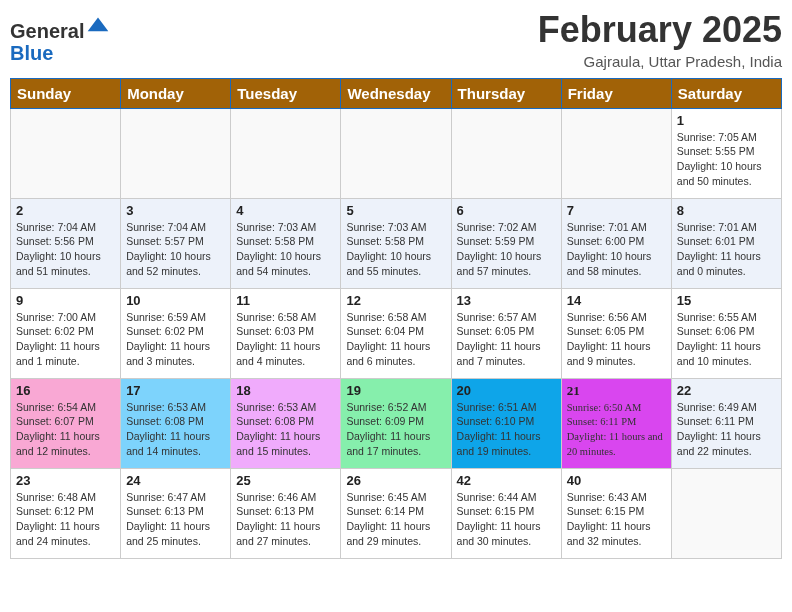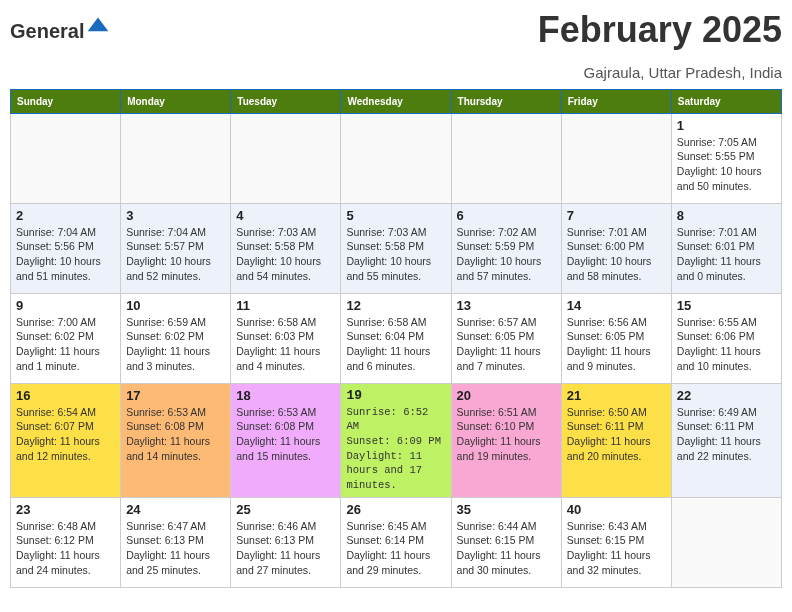--- a/index.html
+++ b/index.html
@@ -39,31 +39,31 @@
     }
     .month-title {
       font-size: 36px;
       font-weight: bold;
       color: #333;
       line-height: 1.1;
     }
     .location {
       font-size: 15px;
       color: #555;
-      margin-top: 14px;
+      margin-top: 3px;
     }
     .calendar {
       width: 100%;
       border-collapse: collapse;
       border: 1px solid #bbb;
     }
     .calendar th {
-      background-color: #4d7c0f;
+      background-color: #a16207;
       color: #fff;
-      font-size: 10px;
+      font-size: 15px;
       font-weight: bold;
       padding: 6px 6px;
       text-align: left;
       border: 1px solid #1a6abf;
     }
     .calendar td {
       vertical-align: top;
       border: 1px solid #ccc;
       padding: 4px 5px;
       width: 110px;
@@ -97,20 +97,23 @@
 </head>
 <body>
 
 <div class="header">
   <div class="logo">
     <div>
       <div class="logo-text">
         <span class="logo-general">General</span><svg class="logo-icon" viewBox="0 0 28 24">
             <polygon points="14,2 26,18 2,18" fill="#1a6abf"></polygon>
           </svg>
+      </div>
+      <div class="logo-text">
+        <span class="logo-blue">Blue</span>
       </div>
     </div>
   </div>
   <div class="title-block">
     <div class="month-title">February 2025</div>
     <div class="location">Gajraula, Uttar Pradesh, India</div>
   </div>
 </div>
 
 <table class="calendar">
@@ -192,41 +195,41 @@
         <td>
           <span class="day-number">14</span>
           <div class="day-info">Sunrise: 6:56 AM<br>Sunset: 6:05 PM<br>Daylight: 11 hours and 9 minutes.</div>
         </td>
         <td>
           <span class="day-number">15</span>
           <div class="day-info">Sunrise: 6:55 AM<br>Sunset: 6:06 PM<br>Daylight: 11 hours and 10 minutes.</div>
         </td>
       </tr>
       <tr>
-        <td style="background: #fde047;">
+        <td style="background: #f9a8d4;">
           <span class="day-number">16</span>
           <div class="day-info">Sunrise: 6:54 AM<br>Sunset: 6:07 PM<br>Daylight: 11 hours and 12 minutes.</div>
         </td>
-        <td style="background: #fdba74;">
+        <td style="background: #7dd3fc;">
           <span class="day-number">17</span>
           <div class="day-info">Sunrise: 6:53 AM<br>Sunset: 6:08 PM<br>Daylight: 11 hours and 14 minutes.</div>
         </td>
         <td style="background: #f0abfc;">
           <span class="day-number">18</span>
           <div class="day-info">Sunrise: 6:53 AM<br>Sunset: 6:08 PM<br>Daylight: 11 hours and 15 minutes.</div>
         </td>
-        <td style="background: #bef264; font-family: Liberation Mono, monospace;">
+        <td style="background: #86efac;">
           <span class="day-number">19</span>
           <div class="day-info">Sunrise: 6:52 AM<br>Sunset: 6:09 PM<br>Daylight: 11 hours and 17 minutes.</div>
         </td>
-        <td style="background: #f9a8d4;">
+        <td style="background: #0ea5e9;">
           <span class="day-number">20</span>
           <div class="day-info">Sunrise: 6:51 AM<br>Sunset: 6:10 PM<br>Daylight: 11 hours and 19 minutes.</div>
         </td>
-        <td style="background: #fde047;">
+        <td style="background: #d946ef; font-family: Liberation Serif, serif;">
           <span class="day-number">21</span>
           <div class="day-info">Sunrise: 6:50 AM<br>Sunset: 6:11 PM<br>Daylight: 11 hours and 20 minutes.</div>
         </td>
         <td style="background: rgb(237, 242, 250);">
           <span class="day-number">22</span>
           <div class="day-info">Sunrise: 6:49 AM<br>Sunset: 6:11 PM<br>Daylight: 11 hours and 22 minutes.</div>
         </td>
       </tr>
       <tr>
         <td>
@@ -239,21 +242,21 @@
         </td>
         <td>
           <span class="day-number">25</span>
           <div class="day-info">Sunrise: 6:46 AM<br>Sunset: 6:13 PM<br>Daylight: 11 hours and 27 minutes.</div>
         </td>
         <td>
           <span class="day-number">26</span>
           <div class="day-info">Sunrise: 6:45 AM<br>Sunset: 6:14 PM<br>Daylight: 11 hours and 29 minutes.</div>
         </td>
         <td>
-          <span class="day-number">35</span>
+          <span class="day-number">42</span>
           <div class="day-info">Sunrise: 6:44 AM<br>Sunset: 6:15 PM<br>Daylight: 11 hours and 30 minutes.</div>
         </td>
         <td>
           <span class="day-number">40</span>
           <div class="day-info">Sunrise: 6:43 AM<br>Sunset: 6:15 PM<br>Daylight: 11 hours and 32 minutes.</div>
         </td>
         <td class="empty"></td>
       </tr>
     </tbody>
 </table>

